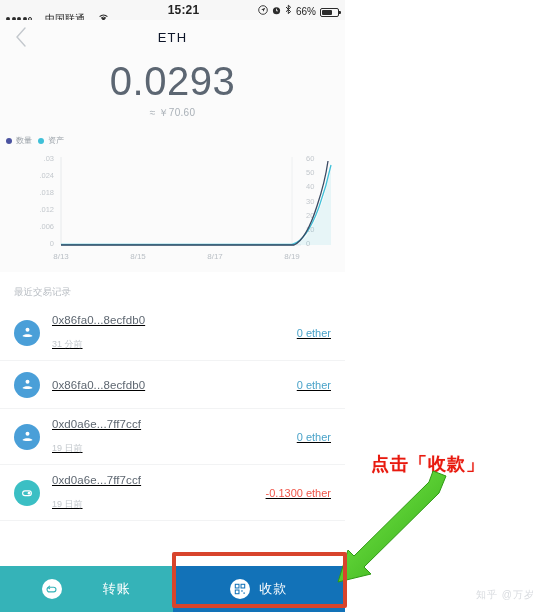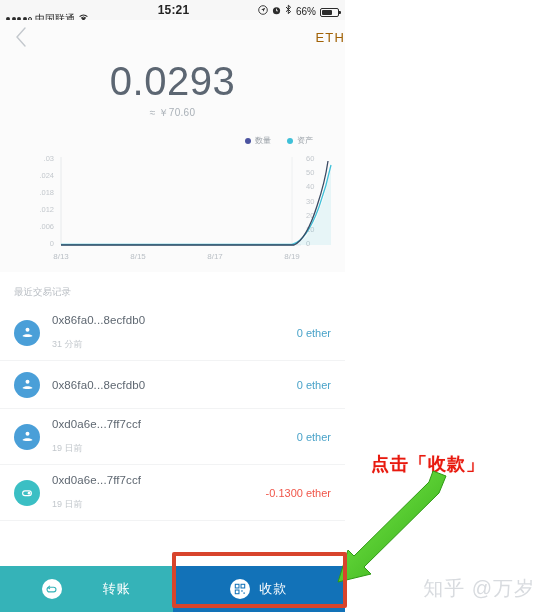--- a/index.html
+++ b/index.html
@@ -29,21 +29,21 @@
   #statusbar {
     height: 20px;
     background: #f7f7f7;
     display: flex;
     align-items: center;
     padding: 0 6px;
     font-size: 10px;
     color: #222;
     box-sizing: border-box;
   }
-  .sb-left { display: flex; align-items: center; gap: 3px; margin-top: 17px; }
+  .sb-left { display: flex; align-items: center; gap: 13px; margin-top: 17px; }
   .dots { display: flex; align-items: center; gap: 1.5px; }
   .dot { width: 4px; height: 4px; border-radius: 50%; background: #2b2b2b; }
   .dot.empty { background: transparent; border: 1px solid #2b2b2b; width: 2px; height: 2px; }
   .carrier { font-size: 10px; letter-spacing: 0; }
   .sb-mid {
     flex: 1;
     text-align: center;
     font-size: 12px;
     font-weight: bold;
     letter-spacing: .2px;
@@ -84,23 +84,23 @@
     box-sizing: border-box;
   }
   #back-btn {
     width: 22px; height: 22px;
     display: flex; align-items: center; justify-content: center;
     cursor: pointer;
   }
   #navbar .nav-title {
     position: absolute;
     left: 0; right: 0;
-    text-align: right;
+    text-align: center;
     font-size: 13px;
-    color: #a16207;
+    color: #0f172a;
     letter-spacing: 1.2px;
   }
 
   
   #balance-area {
     background: #fbfbfb;
     text-align: center;
     padding-top: 6px;
     padding-bottom: 10px;
   }
@@ -121,22 +121,21 @@
   
   #chart-card {
     background: #fbfbfb;
     padding: 4px 6px 8px 6px;
     position: relative;
     height: 142px;
     box-sizing: border-box;
   }
   #legend {
     display: flex;
-    justify-content: flex-end;
-    gap: 16px;
+    gap: 6px;
     padding-right: 26px;
     align-items: center;
     height: 13px;
   }
   .legend-item { display: flex; align-items: center; gap: 4px; }
   .legend-dot { width: 6px; height: 6px; border-radius: 50%; }
   .legend-label { font-size: 8px; color: #9aa1a8; }
 
   #plot {
     position: relative;
@@ -165,20 +164,21 @@
     color: #b7bcc2;
     padding: 8px 14px 6px 14px;
   }
   .tx-row {
     display: flex;
     align-items: center;
     padding: 9px 14px;
     border-bottom: 1px solid #f2f3f4;
     min-height: 48px;
     box-sizing: border-box;
+    text-decoration: underline;
   }
   .tx-icon {
     width: 26px; height: 26px;
     border-radius: 50%;
     display: flex; align-items: center; justify-content: center;
     flex: 0 0 auto;
   }
   .tx-mid { flex: 1; padding-left: 12px; }
   .tx-addr {
     font-size: 11.5px;
@@ -260,21 +260,21 @@
   #arrow-svg {
     position: absolute;
     left: 330px;
     top: 470px;
     pointer-events: none;
   }
   #watermark {
     position: absolute;
     right: 10px;
     bottom: 10px;
-    font-size: 20px;
+    font-size: 10px;
     color: #d8dbdf;
     letter-spacing: 1px;
     white-space: nowrap;
     margin-top: 37px;
   }
 </style>
 </head>
 <body>
 
 <div id="phone">

